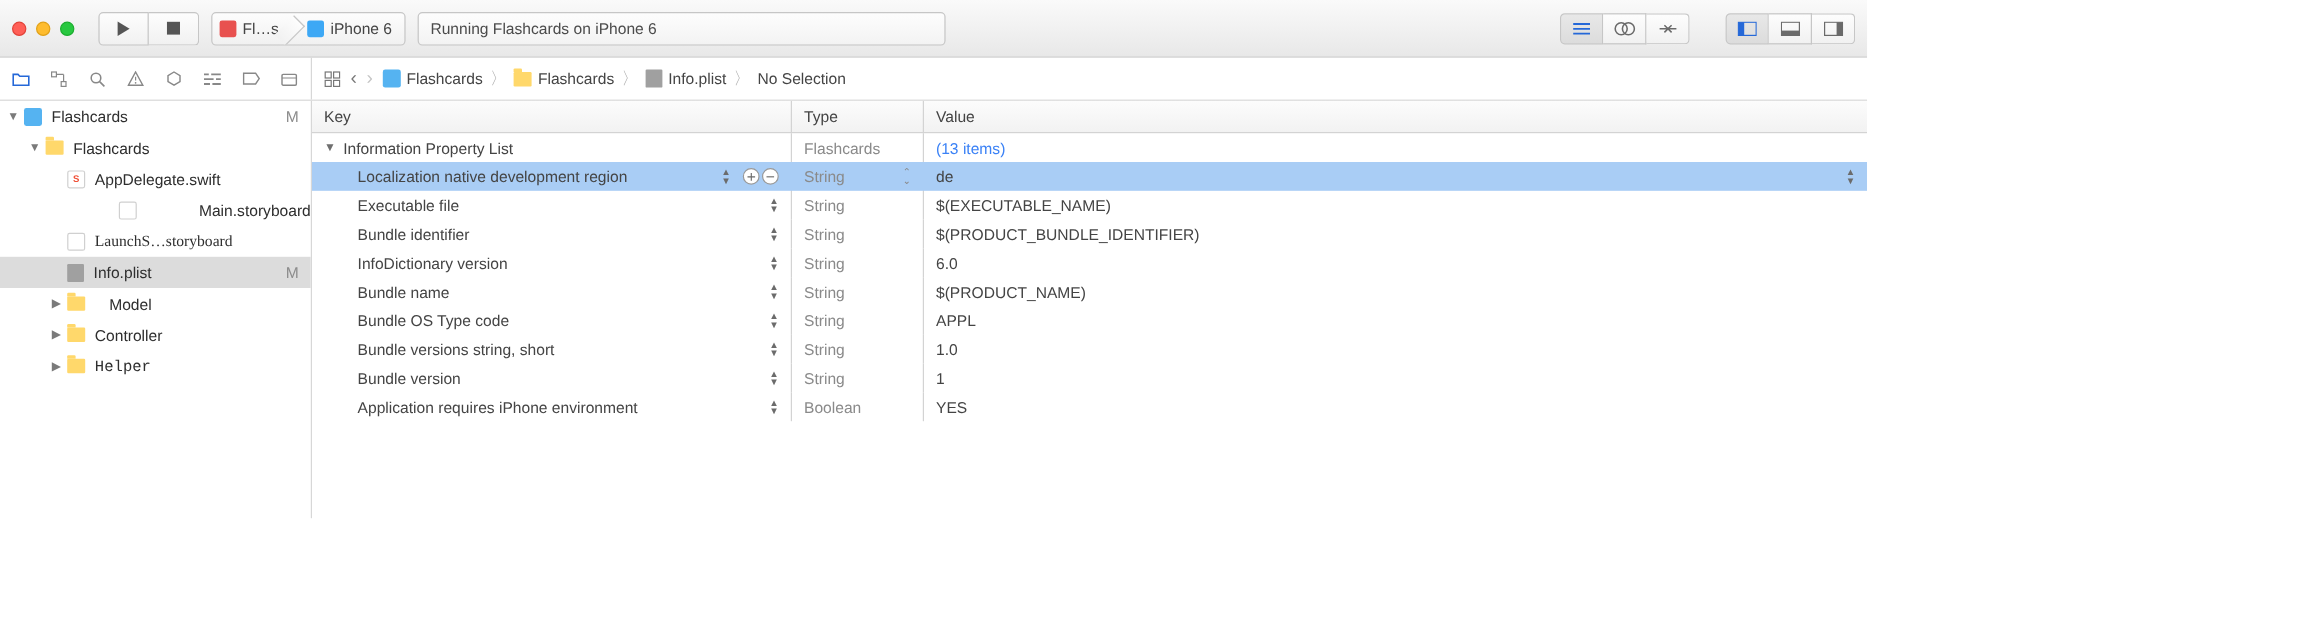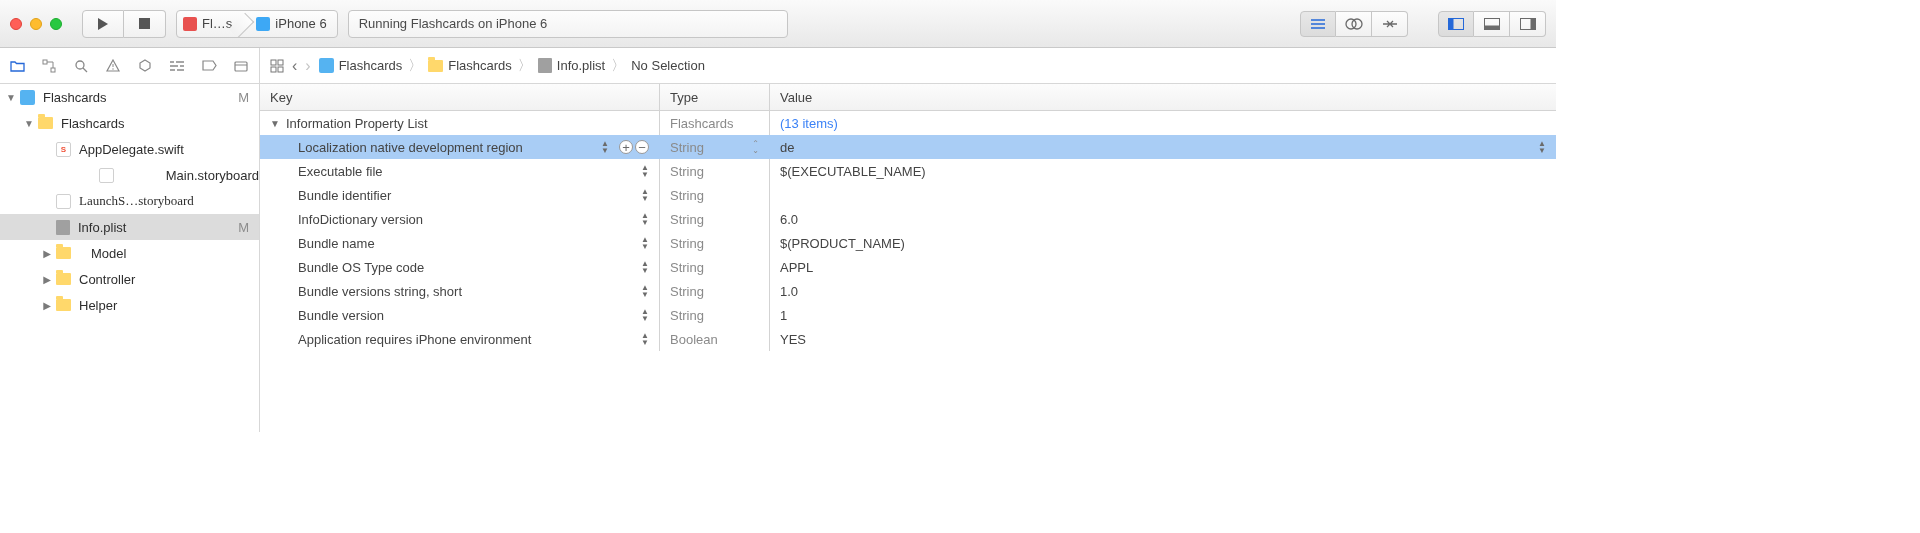--- a/index.html
+++ b/index.html
@@ -300,21 +300,21 @@
           <span style="margin-left: 16px;">Model</span>
         </div>
         <div class="tree-row" style="padding-left: 42px;">
           <span class="disc">▶</span>
           <span class="folder-icon"></span>
           <span style="margin-left: 4px;">Controller</span>
         </div>
         <div class="tree-row" style="padding-left: 42px;">
           <span class="disc">▶</span>
           <span class="folder-icon"></span>
-          <span style="margin-left: 4px;">Helper</span>
+          <span style="margin-left: 4px; font-family: Liberation Mono, monospace;">Helper</span>
         </div>
       </div>
   </div>
   <div class="editor">
     <div class="pl-head">
       <div class="col c-key">Key</div>
       <div class="col c-type" style="color:#444">Type</div>
       <div class="col c-val">Value</div>
     </div>
     <div id="plist-body">
@@ -372,20 +372,23 @@
           <div class="col c-key">
             <div class="key-wrap">
               <span class="key-indent"></span>
               <span>Bundle identifier</span>
               <span class="stepper">▲<br>▼</span>
             </div>
           </div>
           <div class="col c-type">
             <span>String</span>
           </div>
+          <div class="col c-val">
+            <span>$(PRODUCT_BUNDLE_IDENTIFIER)</span>
+          </div>
         </div>
         <div class="pl-row">
           <div class="col c-key">
             <div class="key-wrap">
               <span class="key-indent"></span>
               <span>InfoDictionary version</span>
               <span class="stepper">▲<br>▼</span>
             </div>
           </div>
           <div class="col c-type">

